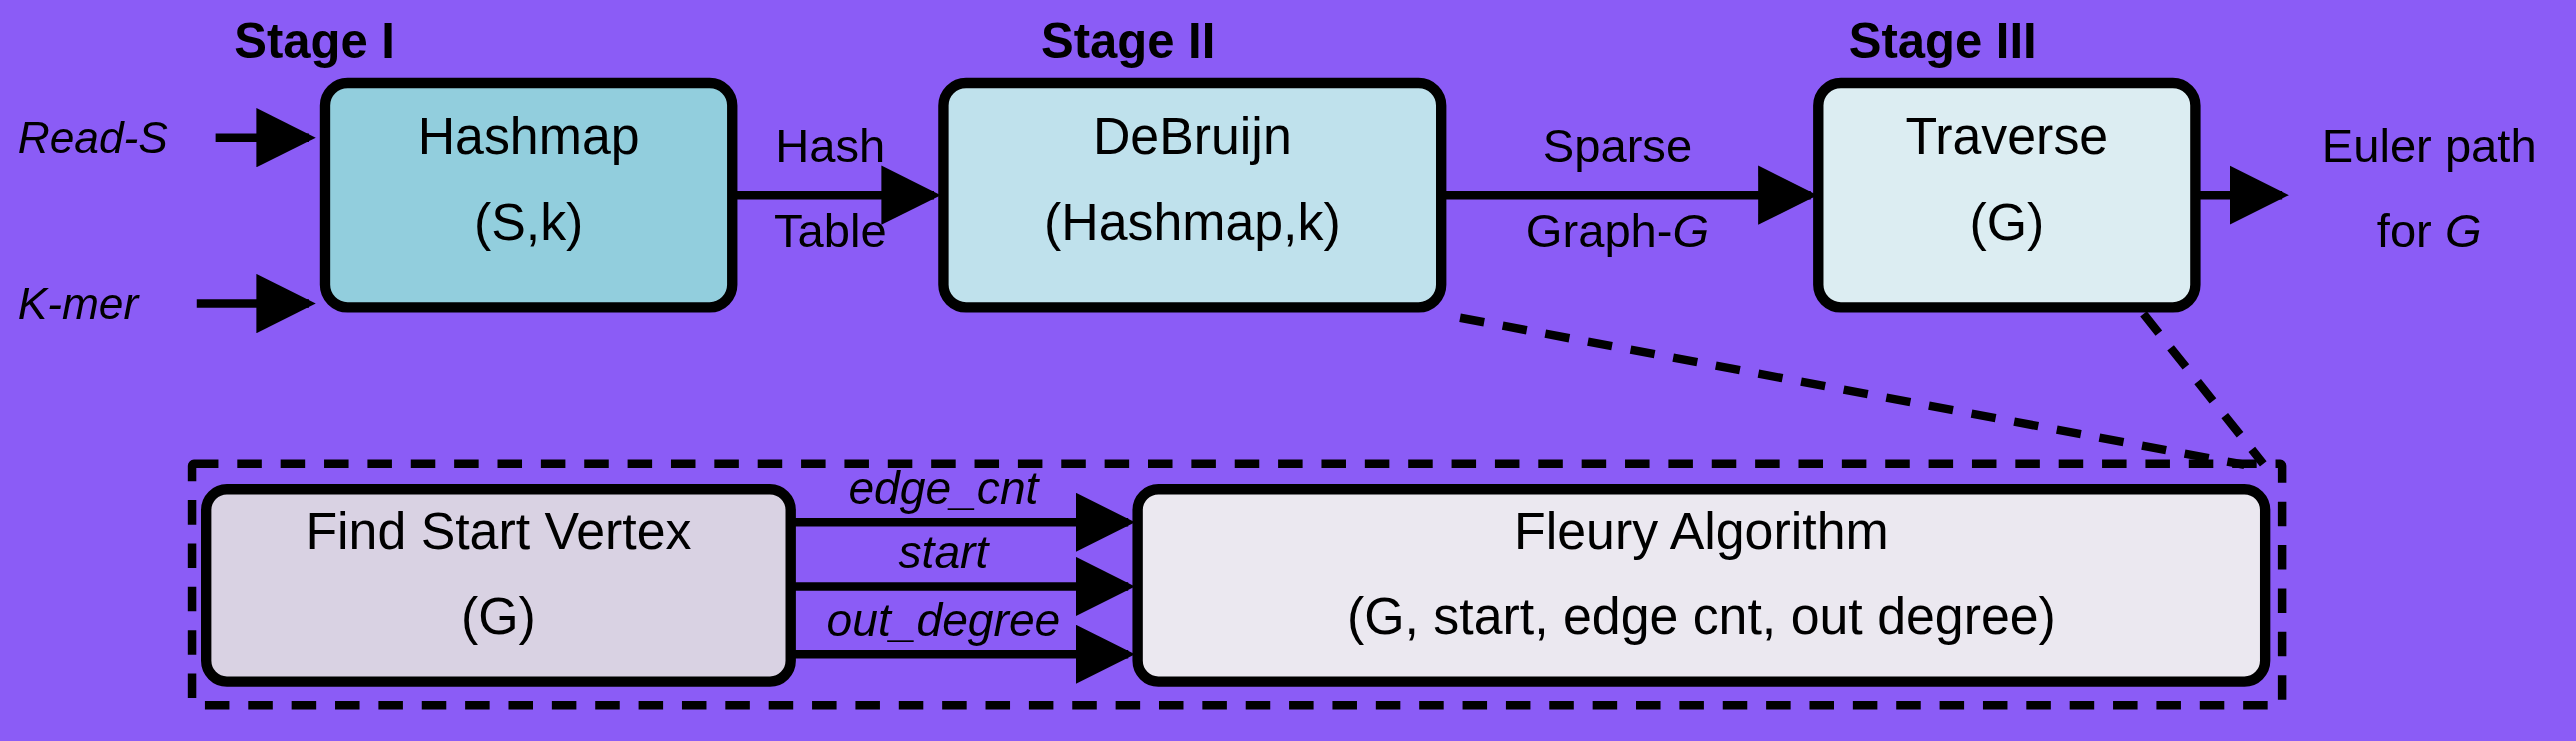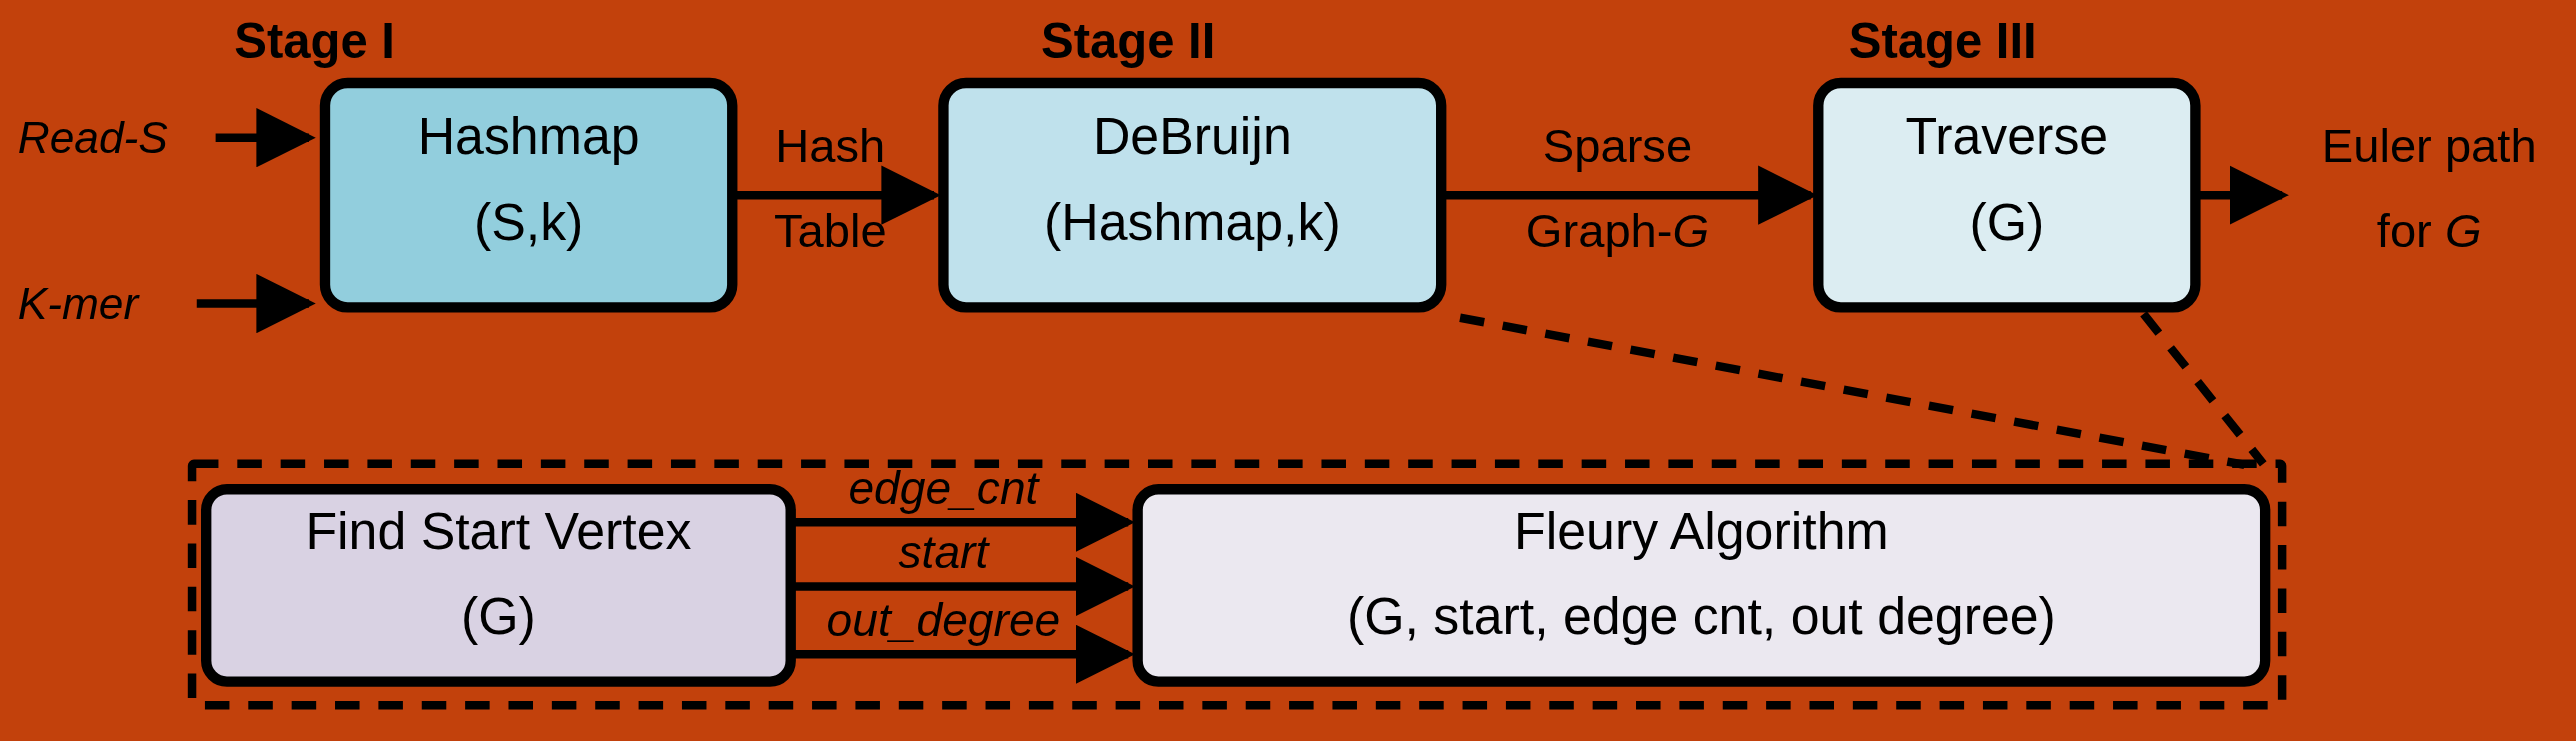--- a/index.html
+++ b/index.html
@@ -10,21 +10,21 @@
   body {
     width: 2576px;
     height: 741px;
     font-family: "Liberation Sans", sans-serif;
     overflow: hidden;
   }
   #diagram-root {
     position: relative;
     width: 2576px;
     height: 741px;
-    background: #c2410c;
+    background: #8b5cf6;
   }
   svg.canvas {
     position: absolute;
     left: 0;
     top: 0;
     width: 2576px;
     height: 741px;
   }
   .stage-title {
     font-family: "Liberation Sans", sans-serif;

